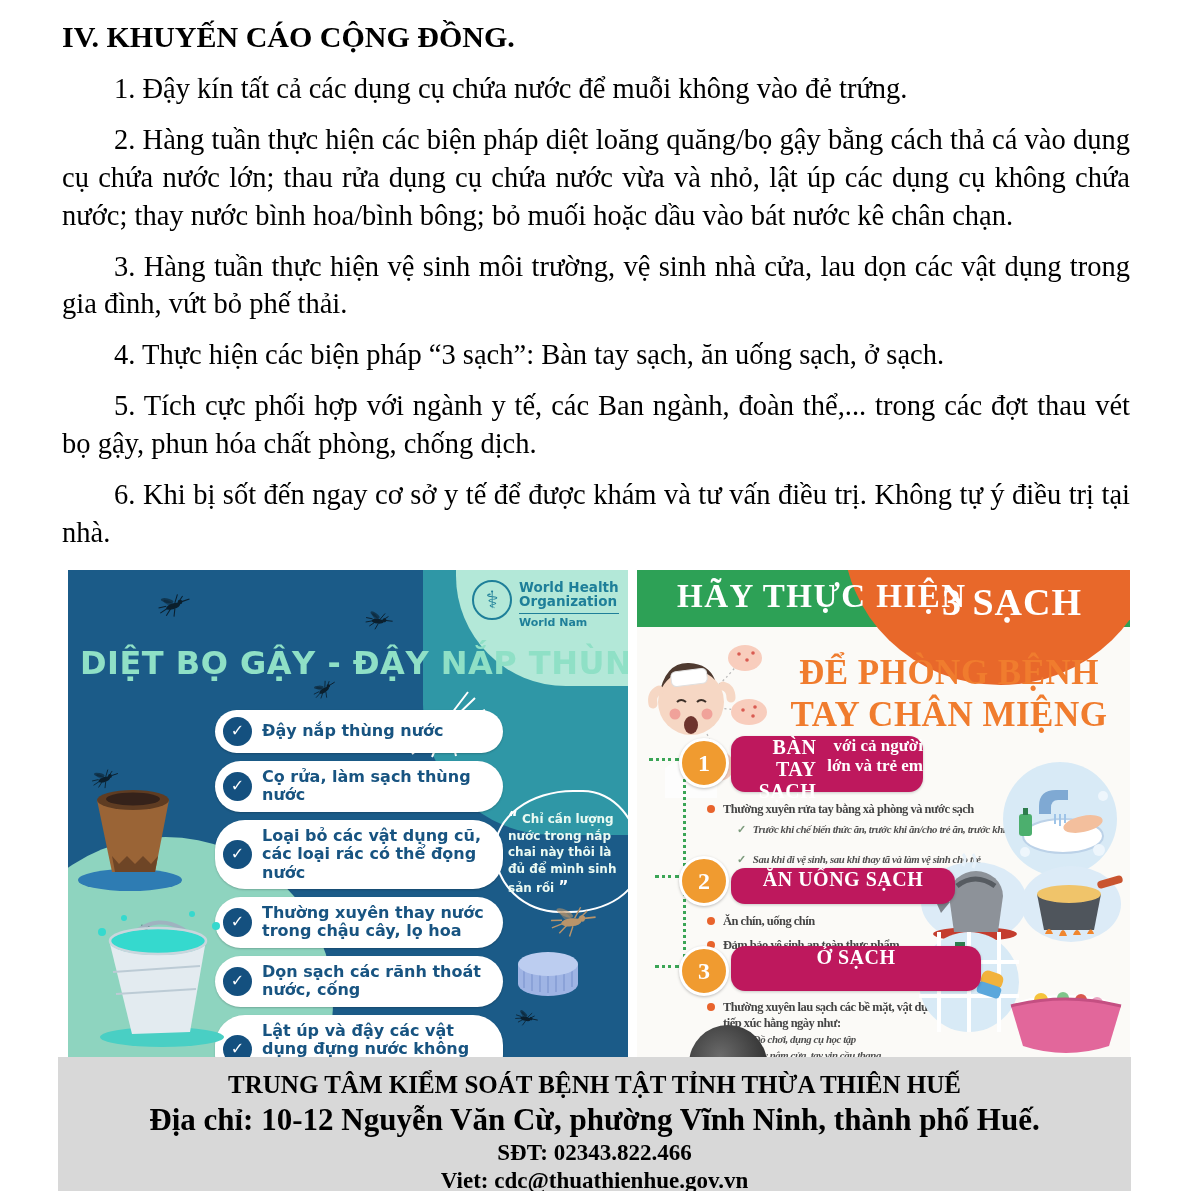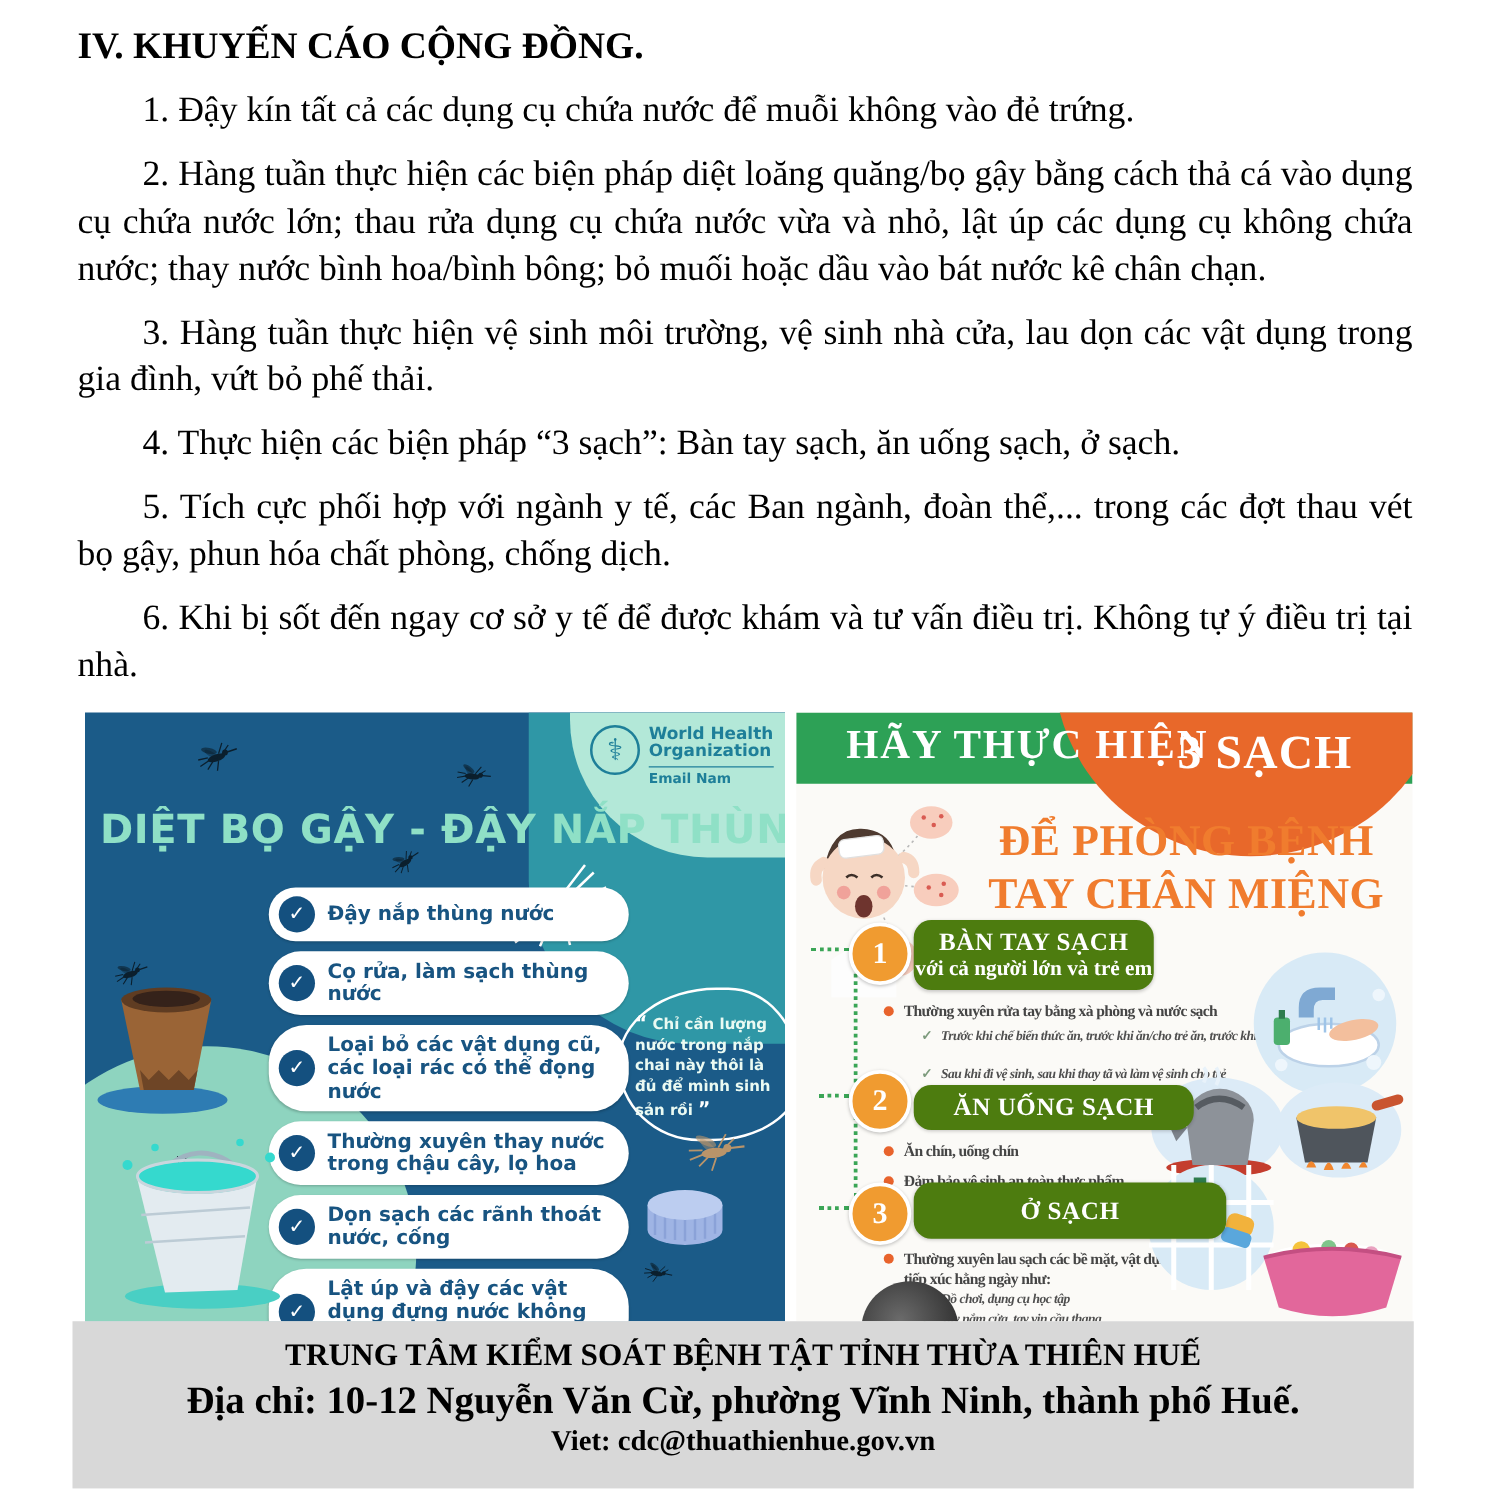--- a/index.html
+++ b/index.html
@@ -46,22 +46,22 @@
   .rp-banner-text{position:absolute;left:40px;top:8px;color:#fff;font-weight:bold;font-size:33px;letter-spacing:1.5px;}
   .rp-orange{position:absolute;right:-28px;top:-190px;width:315px;height:305px;border-radius:50%;background:#e8682a;}
   .rp-badge{position:absolute;right:48px;top:10px;color:#fff;font-weight:bold;font-size:38px;letter-spacing:1px;}
   .rp-h1{position:absolute;left:138px;top:82px;width:348px;text-align:center;color:#f07c2e;font-weight:bold;
     font-size:35px;line-height:1.2;letter-spacing:.5px;}
   .rp-dots-v{position:absolute;left:46px;top:196px;height:192px;border-left:3px dotted #3aa556;}
   .rp-dots-h{position:absolute;border-top:3px dotted #3aa556;}
   .num{position:absolute;width:44px;height:44px;border-radius:50%;background:#f09b30;border:3px solid #fff;
     box-shadow:0 1px 3px rgba(0,0,0,.25);color:#fff;font-weight:bold;font-size:24px;display:flex;
     align-items:center;justify-content:center;z-index:3;}
-  .sec-pill{position:absolute;background:#4d7c0f;border-radius:14px;color:#fff;text-align:center;z-index:2;
-    display:flex;flex-direction:column;justify-content:center;box-shadow:0 1px 3px rgba(0,0,0,.2);}
+  .sec-pill{position:absolute;background:#be185d;border-radius:14px;color:#fff;text-align:right;z-index:2;
+    display:flex;justify-content:center;box-shadow:0 1px 3px rgba(0,0,0,.2);}
   .sec-title{font-weight:bold;font-size:20px;letter-spacing:.5px;line-height:1.1;}
   .sec-sub{font-weight:bold;font-size:17px;}
   .bul{position:absolute;display:flex;gap:8px;align-items:flex-start;color:#454545;font-weight:bold;
     font-size:12.5px;letter-spacing:-.5px;line-height:1.25;}
   .dot{flex:none;width:8px;height:8px;border-radius:50%;background:#e8632c;margin-top:3px;}
   .sub{position:absolute;display:flex;gap:7px;color:#4f4f4f;font-weight:bold;font-style:italic;
     font-size:10.8px;letter-spacing:-.4px;line-height:1.3;}
   .tick{flex:none;color:#7d9b7d;font-style:normal;font-size:11px;}
   .ill-circle{position:absolute;border-radius:50%;background:#d8eaf6;}
   .rp-child{position:absolute;left:6px;top:60px;}
@@ -109,21 +109,21 @@
   <div class="poster lp">
     <div class="lp-swoosh"></div>
     <div class="lp-mint"></div>
     <div class="lp-blob"></div>
 
     <div class="who">
       <span class="who-emblem">⚕</span>
       <span class="who-text">
         <span>World Health</span><br>
         <span>Organization</span>
-        <div class="who-country">Email Nam</div>
+        <div class="who-country">World Nam</div>
       </span>
     </div>
 
     <div class="lp-title">DIỆT BỌ GẬY - ĐẬY NẮP THÙNG</div>
 
     <svg class="mosq" style="left:88px;top:20px;width:36px;color:#0b1f2d" viewBox="0 0 42 34">
         <use href="#mosq"></use>
       </svg>
     <svg class="mosq" style="left:296px;top:38px;width:30px;color:#0b1f2d;transform:rotate(24deg)" viewBox="0 0 42 34">
         <use href="#mosq"></use>
@@ -367,16 +367,17 @@
       <path d="M6 18 q54 -14 110 0 l-12 40 q-43 14 -86 0z" fill="#e2679b"></path>
       <path d="M6 18 q54 -14 110 0" stroke="#c44f82" stroke-width="3" fill="none"></path>
     </svg>
 
     <div class="rp-dark"></div>
   </div>
 
   <footer class="footer">
     <div class="f1">TRUNG TÂM KIỂM SOÁT BỆNH TẬT TỈNH THỪA THIÊN HUẾ</div>
     <div class="f2">Địa chỉ: 10-12 Nguyễn Văn Cừ, phường Vĩnh Ninh, thành phố Huế.</div>
+    <div class="f3">SĐT: 02343.822.466</div>
     <div class="f4">Viet: cdc@thuathienhue.gov.vn</div>
   </footer>
 
 </div>
 
 </body></html>

